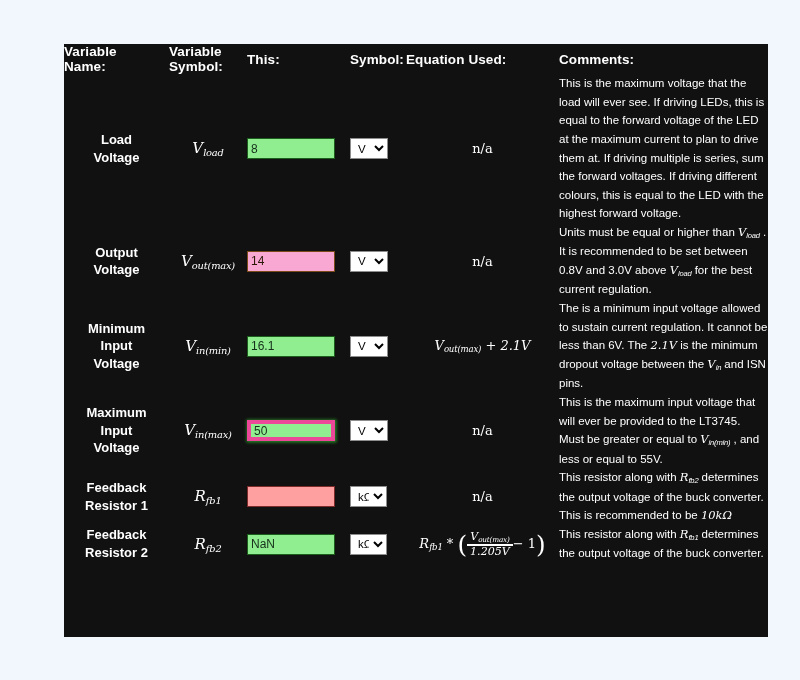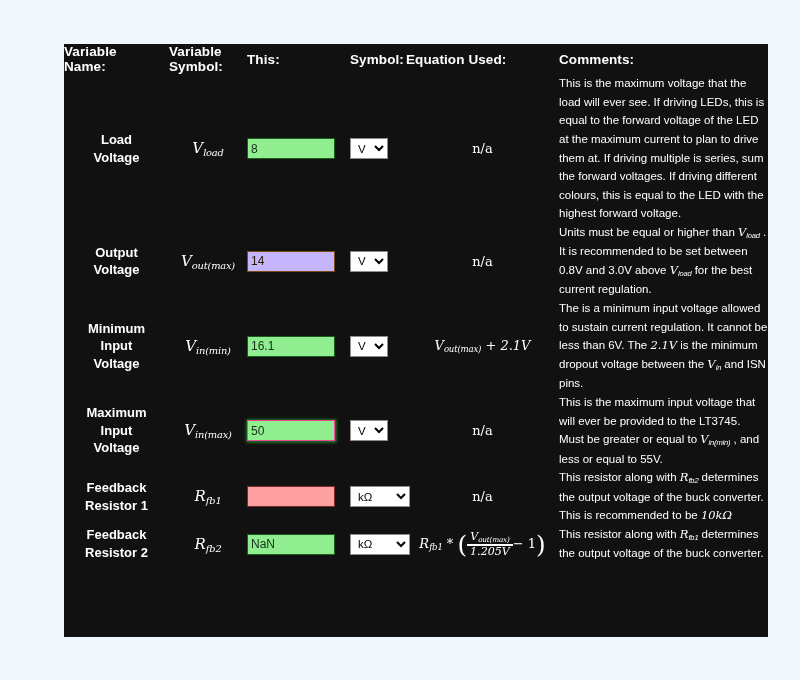--- a/index.html
+++ b/index.html
@@ -107,46 +107,46 @@
     border: 1px solid #1c5e1c;
     background: #90ee90;
     color: #16301b;
     font-family: "Liberation Sans", sans-serif;
     font-size: 12px;
     padding: 1px 3px;
     outline: none;
     border-radius: 0;
   }
   input.valbox.orange {
-    background: #c4b5fd;
+    background: #f9a8d4;
     border-color: #7a4a18;
     color: #2a1a05;
   }
   input.valbox.pink {
     background: #ffa0a0;
     border-color: #7d2a2a;
     color: #2a0d0d;
   }
   input.valbox.focused {
-    border: 1px solid #ec4899;
+    border: 4px solid #ec4899;
     box-shadow: 0 0 3px 1.5px rgba(60,235,60,0.55);
   }
   select.unitbox {
     width: 38px;
     height: 21px;
     box-sizing: border-box;
     font-family: "Liberation Sans", sans-serif;
     font-size: 11.5px;
     background: #ffffff;
     color: #000000;
     border: 1px solid #8d8d8d;
     border-radius: 0;
     padding: 0 1px 0 3px;
   }
-  select.unitbox.wide { width: 60px; }
+  select.unitbox.wide { width: 37px; }
 
   
   .frac {
     display: inline-block;
     vertical-align: middle;
     text-align: center;
     font-size: 0.85em;
     line-height: 1.05;
   }
   .frac .num { display: block; padding: 0 3px; }

